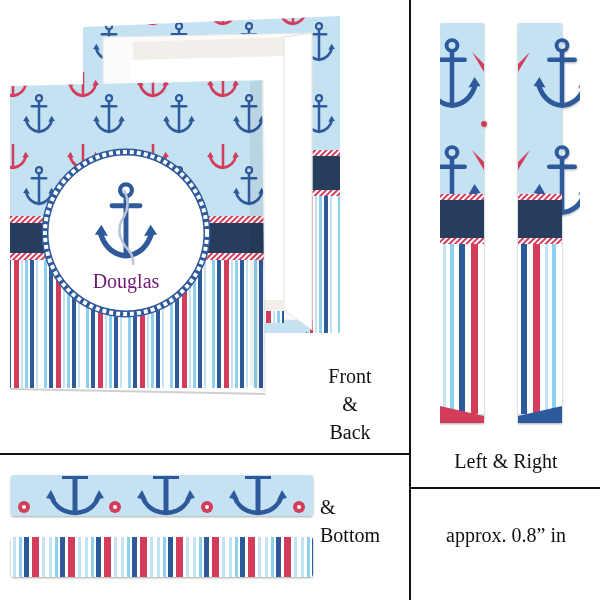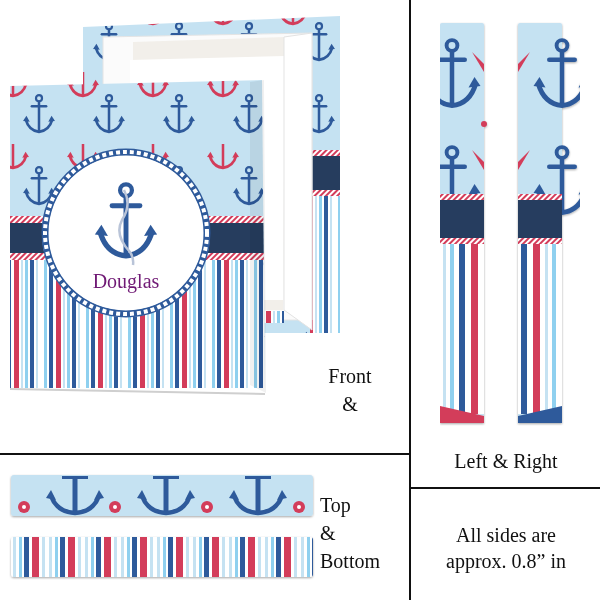--- a/index.html
+++ b/index.html
@@ -89,20 +89,21 @@
   <use href="#anchor" x="93" y="182" width="66" height="82" style="color:#2e5a9b"></use>
   <path d="M124 190 Q132 205 122 220 Q114 235 130 252 Q134 258 133 265" fill="none" stroke="#b9c4d8" stroke-width="2.5"></path>
 </svg>
 </div>
 
 <div style="position:absolute;left:80px;top:270px;width:92px;text-align:center;font-family:'Liberation Serif', serif;font-size:20px;color:#701a75;">Douglas</div>
 
 <div class="label" style="left:305px;top:363px;width:90px;">
   <span>Front</span>
   <span style="margin-top:2px;">&amp;</span>
+  <span style="margin-top:2px;">Back</span>
 </div>
 
 <div style="position:absolute;left:440px;top:20px;width:140px;height:410px;">
 <svg width="140" height="410" viewBox="0 0 140 410">
   <defs>
     <symbol id="anchor2" viewBox="0 0 40 50">
       <circle cx="20" cy="5" r="3.6" fill="none" stroke="currentColor" stroke-width="2.6"></circle>
       <rect x="18.5" y="8" width="3" height="36" fill="currentColor"></rect>
       <rect x="10" y="13" width="20" height="3" rx="1.5" fill="currentColor"></rect>
       <path d="M4 30 Q8 44 20 45 Q32 44 36 30" fill="none" stroke="currentColor" stroke-width="3.2"></path>
@@ -197,21 +198,19 @@
           <circle cx="291" cy="37" r="2"></circle>
     </g>
   </g>
   <g filter="url(#sh2)">
     <rect x="3" y="67" width="302" height="40" rx="3" fill="url(#stripesH)"></rect>
   </g>
 </svg>
 </div>
 
 <div class="label" style="left:320px;top:492px;width:90px;text-align:left;">
-  <span>Top</span>
   <span style="margin-top:2px;">&amp;</span>
   <span style="margin-top:2px;">Bottom</span>
 </div>
 
 <div class="label" style="left:412px;top:522px;width:188px;">
-  <span>All sides are</span>
   <span>approx. 0.8” in</span>
 </div>
 
 </body></html>

